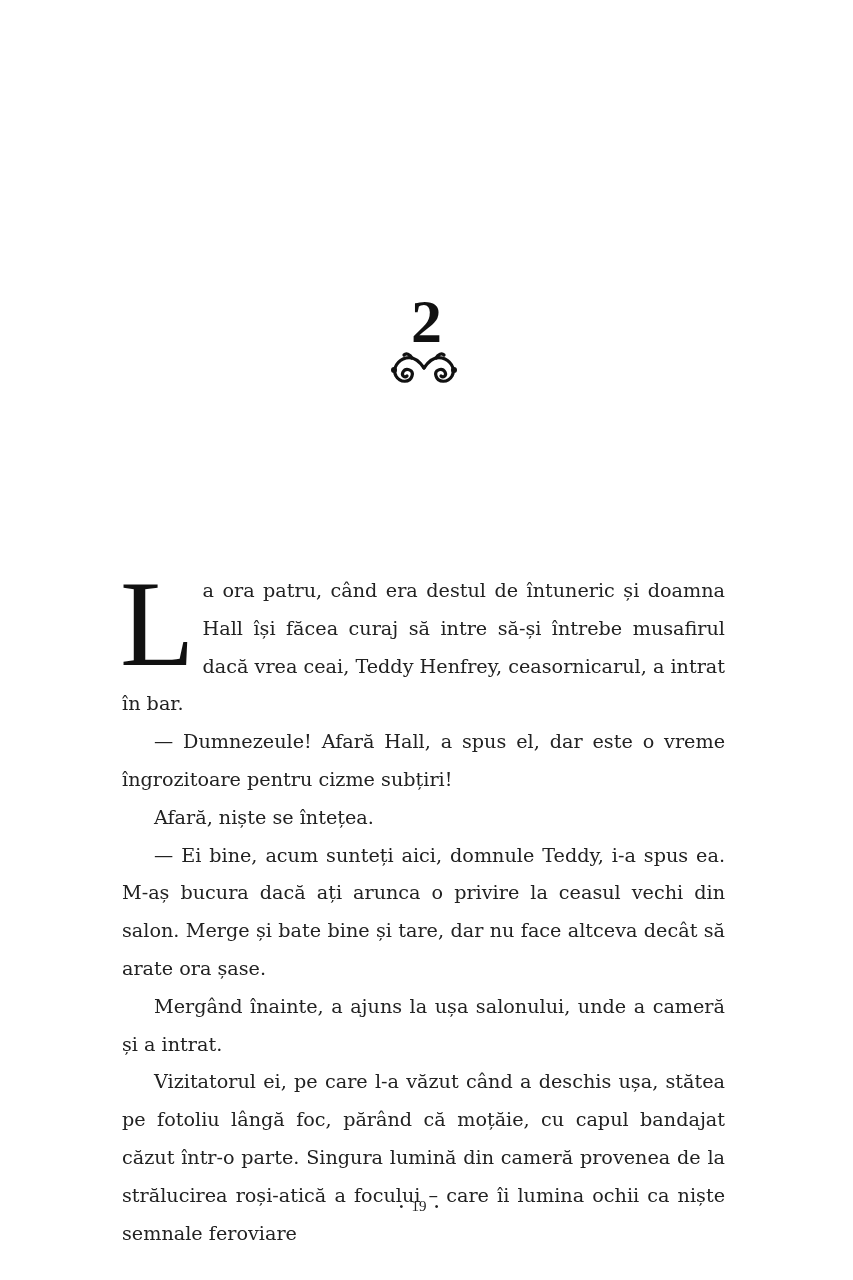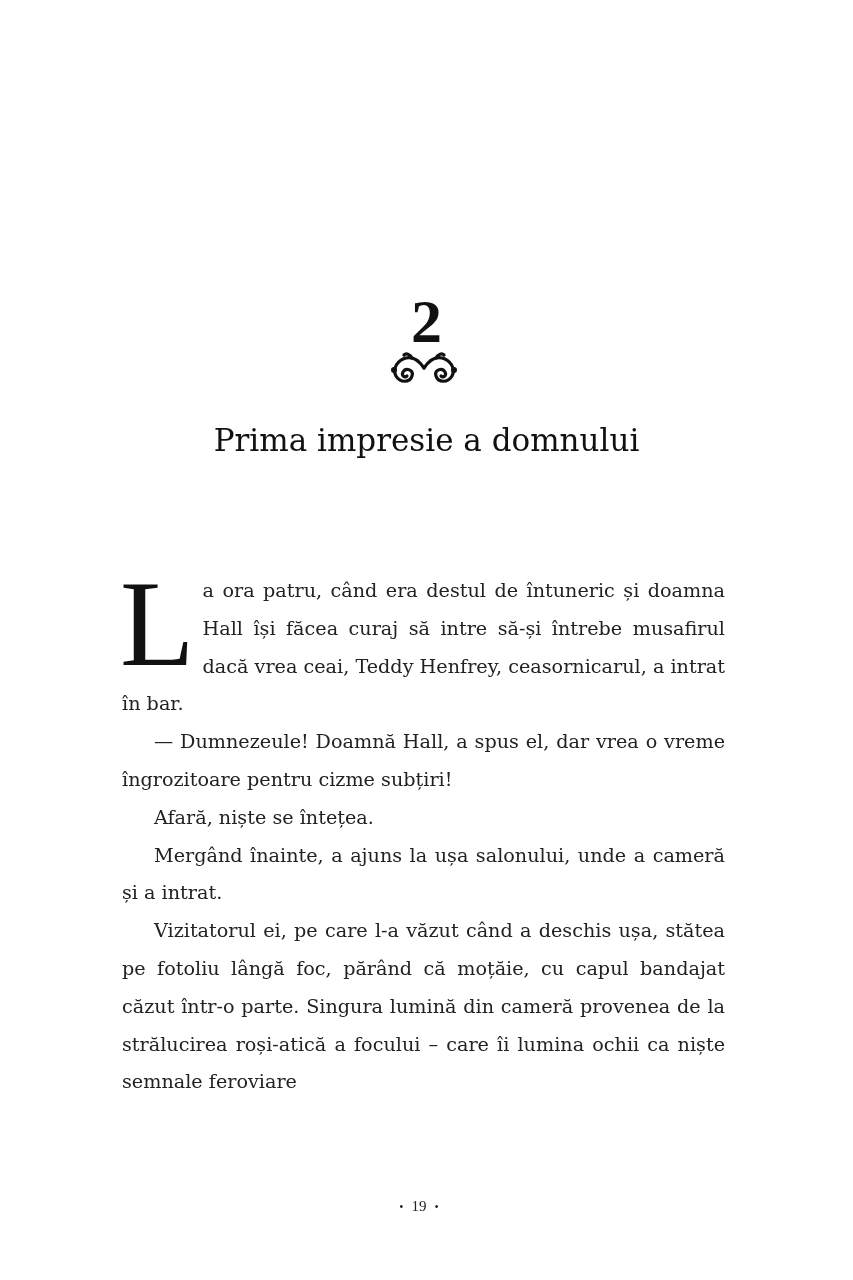--- a/index.html
+++ b/index.html
@@ -45,28 +45,28 @@
     <path d="M38 18 C34 12, 28 6, 20 8 C12 10, 6 18, 10 26 C14 33, 24 33, 26 26 C28 20, 20 17, 17 22 C15 26, 19 28, 21 26"></path>
     <path d="M38 18 C42 12, 48 6, 56 8 C64 10, 70 18, 66 26 C62 33, 52 33, 50 26 C48 20, 56 17, 59 22 C61 26, 57 28, 55 26"></path>
     <path d="M26 8 C24 4, 20 3, 18 5"></path>
     <path d="M50 8 C52 4, 56 3, 58 5"></path>
   </g>
   <circle cx="8" cy="20" r="3" fill="#111"></circle>
   <circle cx="68" cy="20" r="3" fill="#111"></circle>
 </svg>
 
 <div class="chapter-title">
-  <div>Prima impresie a domnului</div>
 </div>
 
 <div class="body-text">
   <p class="first">
     <span class="dropcap">L</span><span>a ora patru, când era destul de întuneric și doamna Hall își făcea curaj să intre să-și întrebe musafirul dacă vrea ceai, Teddy Henfrey, ceasornicarul, a intrat în bar.</span>
   </p>
-  <p>— Dumnezeule! Doamnă Hall, a spus el, dar vrea o vreme îngrozitoare pentru cizme subțiri!</p>
+  <p>— Dumnezeule! Afară Hall, a spus el, dar este o vreme îngrozitoare pentru cizme subțiri!</p>
   <p>Afară, niște se întețea.</p>
+  <p>— Ei bine, acum sunteți aici, domnule Teddy, i-a spus ea. M-aș bucura dacă ați arunca o privire la ceasul vechi din salon. Merge și bate bine și tare, dar nu face altceva decât să arate ora șase.</p>
   <p>Mergând înainte, a ajuns la ușa salonului, unde a cameră și a intrat.</p>
   <p>Vizitatorul ei, pe care l-a văzut când a deschis ușa, stătea pe fotoliu lângă foc, părând că moțăie, cu capul bandajat căzut într-o parte. Singura lumină din cameră provenea de la strălucirea roși-atică a focului – care îi lumina ochii ca niște semnale feroviare</p>
 </div>
 
 <div class="page-number">
   <span class="dot">•</span><span>19</span><span class="dot">•</span>
 </div>
 
 </body></html>

